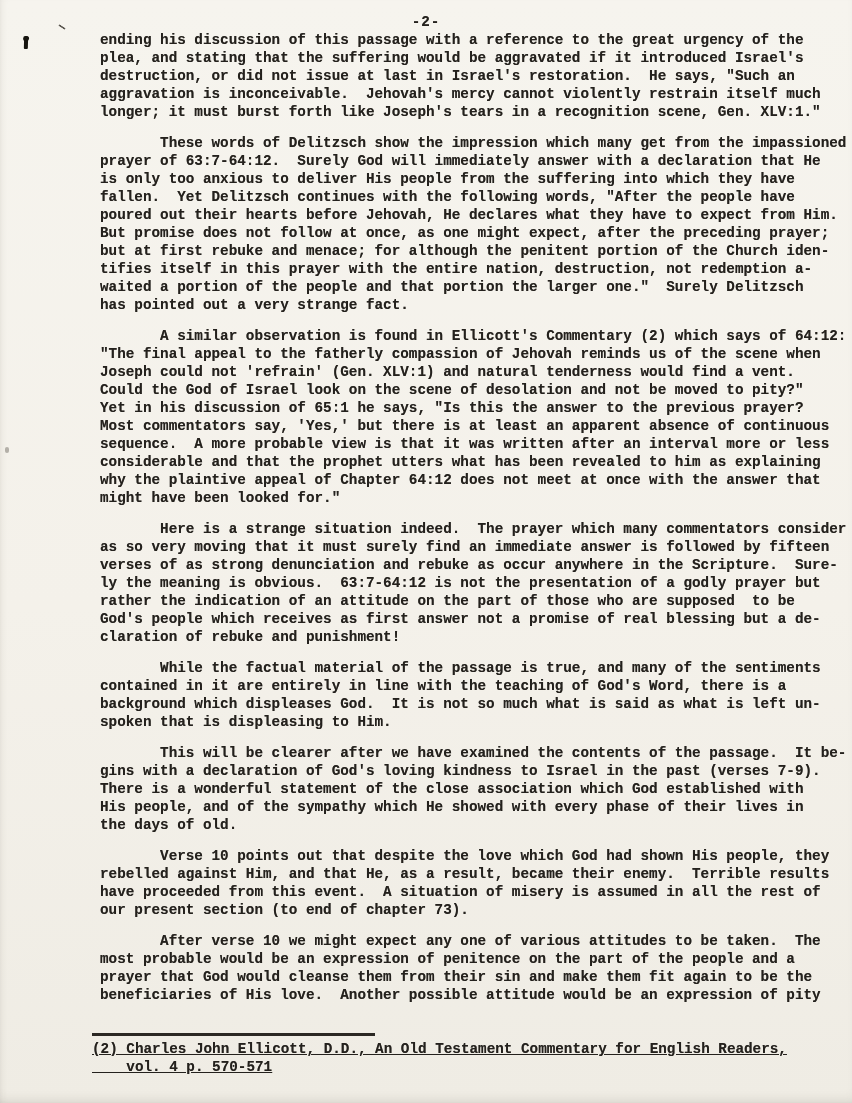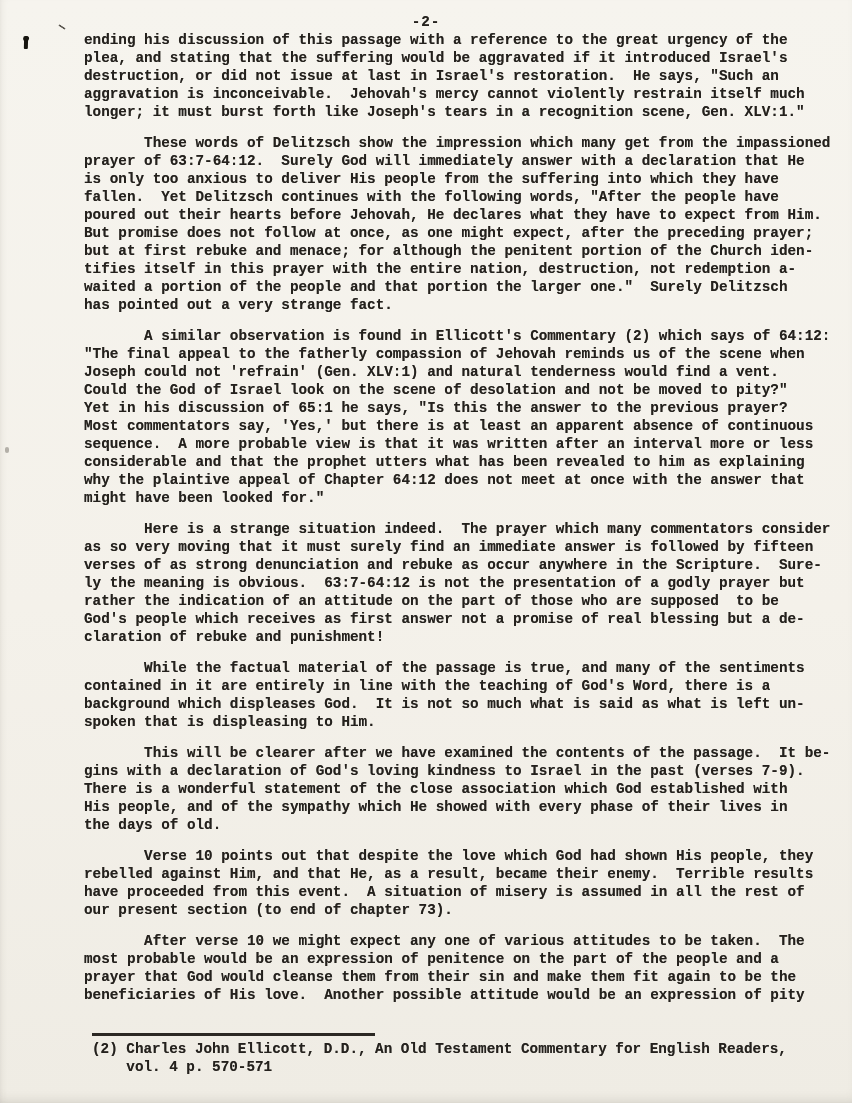--- a/index.html
+++ b/index.html
@@ -25,21 +25,21 @@
     left: 0;
     width: 100%;
     text-align: center;
     font-size: 14.3px;
     font-weight: 700;
     letter-spacing: 1px;
     text-shadow: 0 0 0.6px rgba(30,28,24,0.55);
   }
   .body-text {
     position: absolute;
-    left: 84px;
+    left: 100px;
     top: 31px;
     width: 752px;
     font-size: 14.3px;
     line-height: 18px;
     font-weight: 700;
     text-shadow: 0 0 0.6px rgba(30,28,24,0.5);
     font-family: Liberation Mono, monospace;
   }
   .para {
     margin: 0 0 13px 0;
@@ -65,20 +65,21 @@
   }
   .footnote-rule {
     width: 283px;
     height: 0;
     border-top: 3px solid #2b2823;
     margin-bottom: 4px;
   }
   .footnote-text {
     margin: 0;
     white-space: pre;
+    text-decoration: underline;
   }
   
   .ink-mark {
     position: absolute;
     left: 24px;
     top: 36px;
     width: 4px;
     height: 13px;
     background: #17150f;
     border-radius: 2px 2px 1px 1px;

